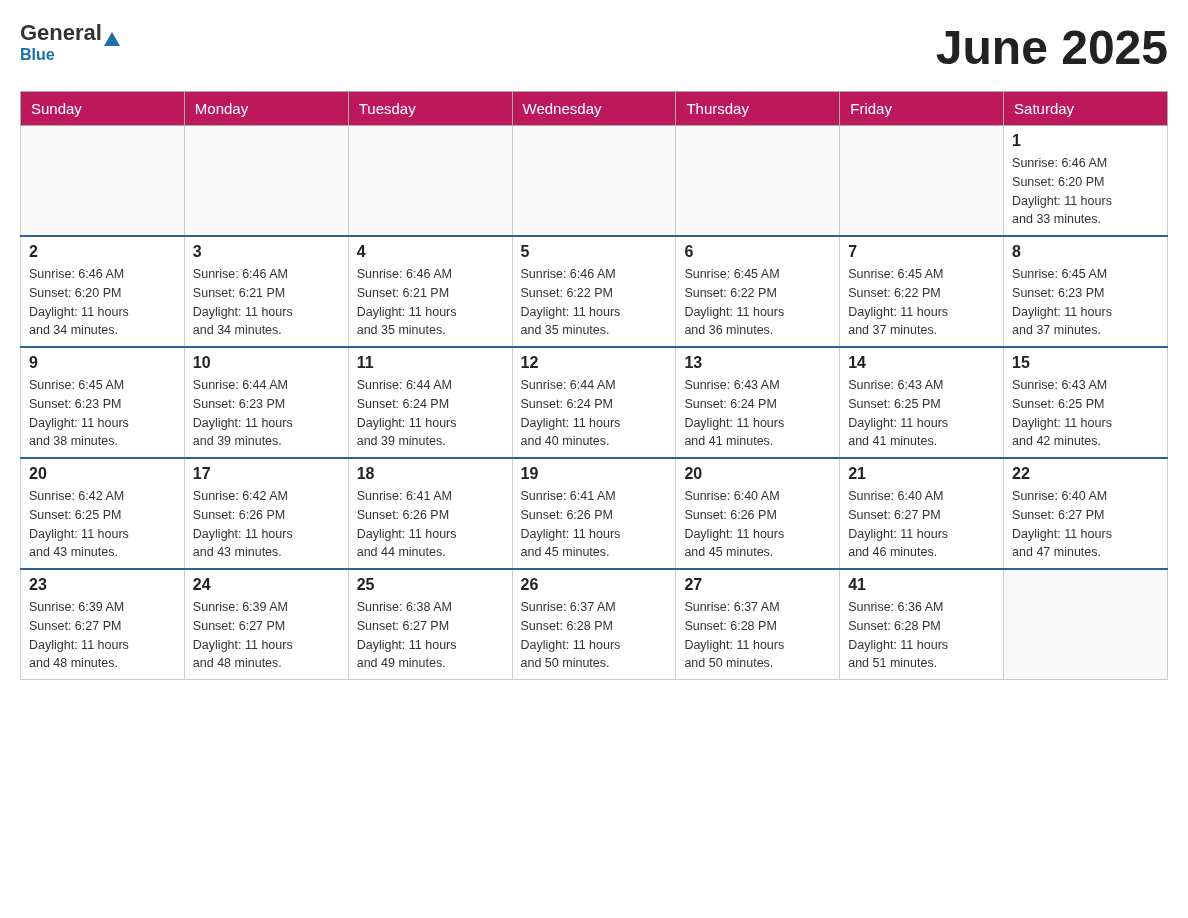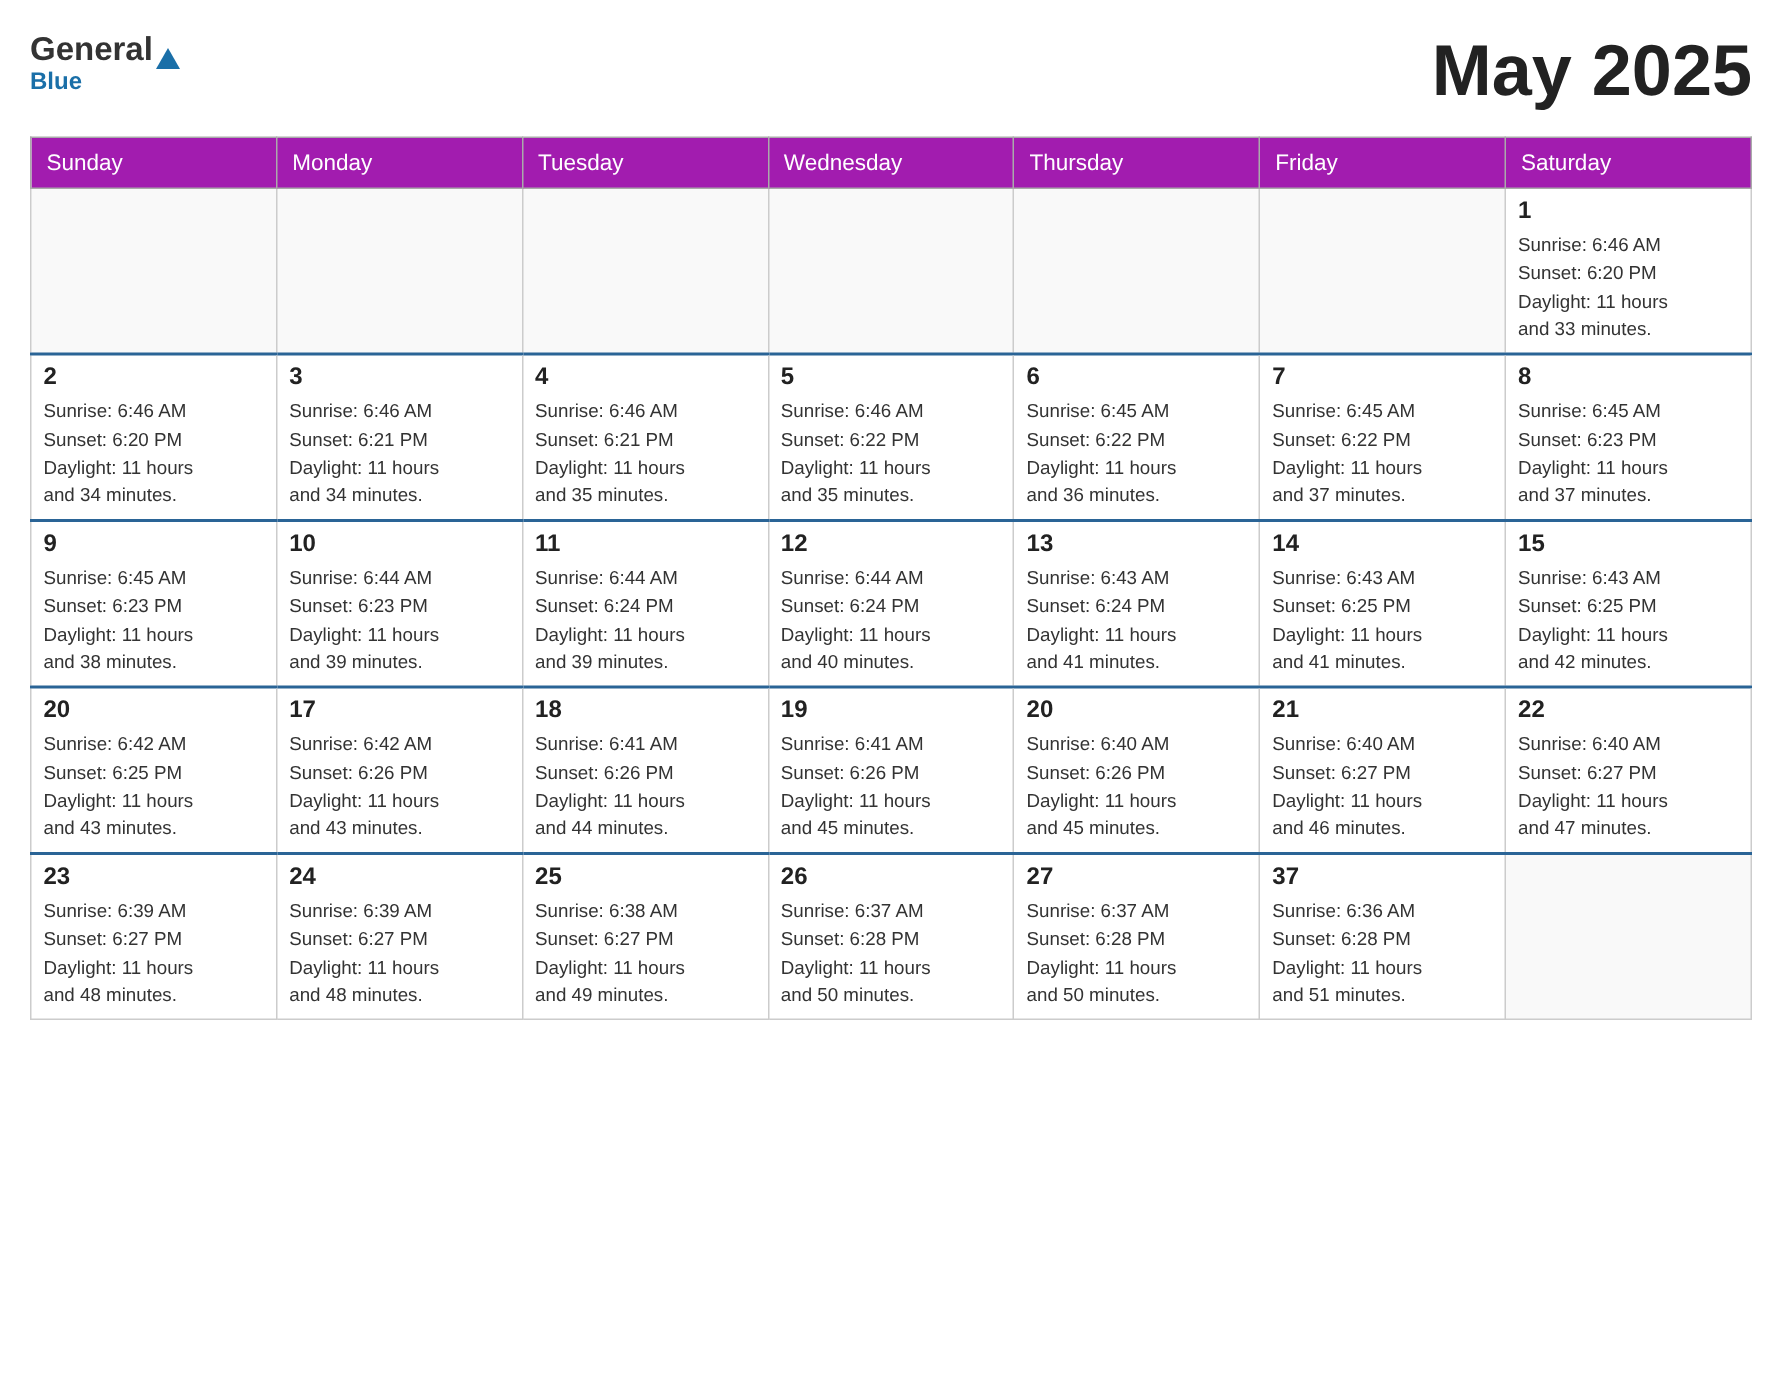--- a/index.html
+++ b/index.html
@@ -58,21 +58,21 @@
     .subtitle {
       font-size: 20px;
       color: #444;
     }
     .calendar {
       width: 100%;
       border-collapse: collapse;
       border: 1px solid #aaa;
     }
     .calendar th {
-      background: #a21caf;
+      background: #be185d;
       color: #fff;
       padding: 8px 10px;
       text-align: left;
       font-size: 15px;
       font-weight: normal;
       border: 1px solid #aaa;
     }
     .calendar td {
       border: 1px solid #ccc;
       vertical-align: top;
@@ -106,21 +106,21 @@
 
 <div class="header">
   <div class="logo">
     <div class="logo-line1">
       <span class="logo-general">General</span>
       <span class="logo-triangle"></span>
     </div>
     <span class="logo-blue">Blue</span>
   </div>
   <div class="title-area">
-    <div class="month-title">May 2025</div>
+    <div class="month-title">June 2025</div>
   </div>
 </div>
 
 <table class="calendar">
   <thead>
     <tr>
     <th>Sunday</th>
         <th>Monday</th>
         <th>Tuesday</th>
         <th>Wednesday</th>
@@ -247,19 +247,19 @@
         </td>
         <td>
           <span class="day-number">26</span>
           <div class="day-info">Sunrise: 6:37 AM<br>Sunset: 6:28 PM<br>Daylight: 11 hours<br>and 50 minutes.</div>
         </td>
         <td>
           <span class="day-number">27</span>
           <div class="day-info">Sunrise: 6:37 AM<br>Sunset: 6:28 PM<br>Daylight: 11 hours<br>and 50 minutes.</div>
         </td>
         <td>
-          <span class="day-number">37</span>
+          <span class="day-number">41</span>
           <div class="day-info">Sunrise: 6:36 AM<br>Sunset: 6:28 PM<br>Daylight: 11 hours<br>and 51 minutes.</div>
         </td>
         <td class="empty-cell"></td>
       </tr>
     </tbody>
 </table>
 
 </body></html>

